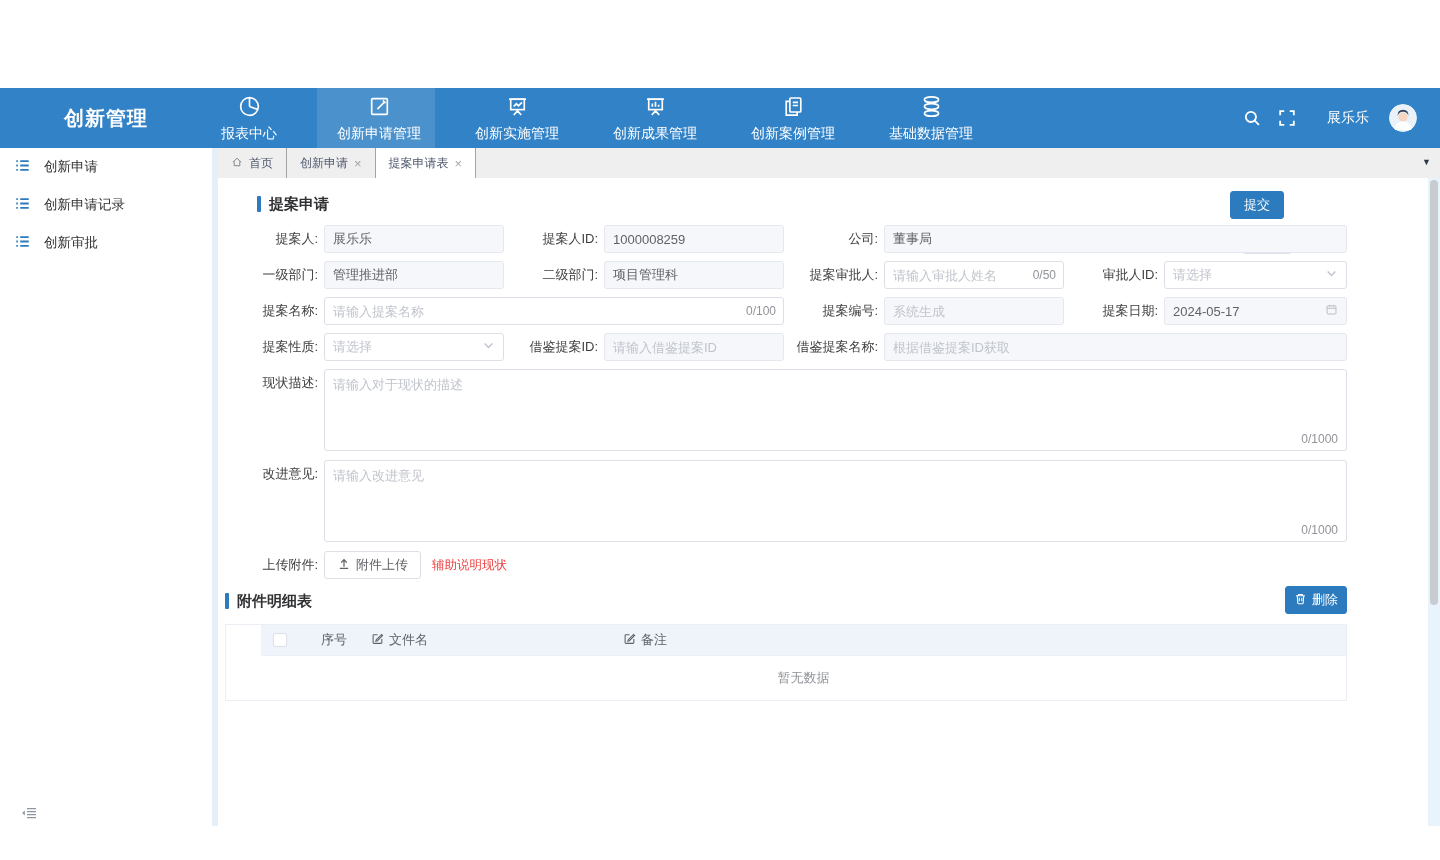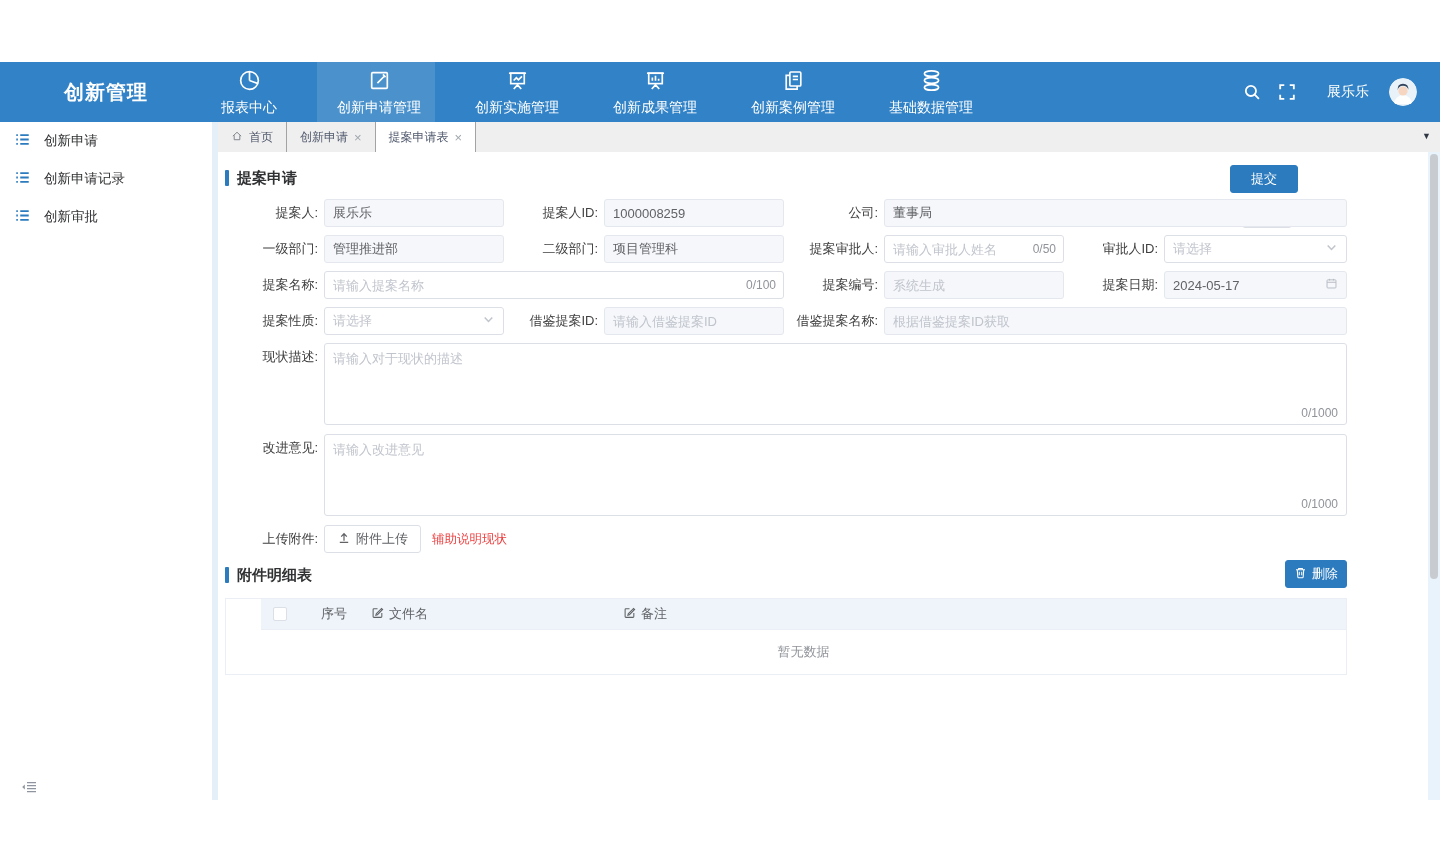--- a/index.html
+++ b/index.html
@@ -1,21 +1,21 @@
 <!DOCTYPE html>
 <html><head>
 <meta charset="utf-8">
 <style>
   * { margin:0; padding:0; box-sizing:border-box; }
   html,body { width:1440px; height:860px; background:#fff; overflow:hidden;
               font-family:"Liberation Sans","DejaVu Sans",sans-serif; }
   .app { position:absolute; top:62px; left:0; width:1440px; height:738px; background:#fff; }
 
   
-  .topbar { height:60px; background:#3182c6; display:flex; align-items:center; }
+  .topbar { height:60px; background:#3182c6; display:flex; align-items:center;margin-top:26px; }
   .brand { margin-left:64px; width:89px; font-size:20px; font-weight:bold; color:#fff; letter-spacing:1px; white-space:nowrap; }
   .nav { display:flex; height:100%; margin-left:54px; }
   .nav-item { display:flex; flex-direction:column; align-items:center; justify-content:center; gap:2px;
               padding:0 14px; margin-right:26px; color:#fff; cursor:pointer; }
   .nav-item.active { background:rgba(255,255,255,.13);padding-left:20px; }
   .nav-item svg { width:25px; height:25px; }
   .nav-label { font-size:14px; white-space:nowrap; }
   .topbar-right { margin-left:auto; display:flex; align-items:center; padding-right:23px; color:#fff; }
   .tb-icon { width:20px; height:20px; margin-left:15px; cursor:pointer; }
   .username { font-size:14px; margin-left:30px; cursor:pointer; }
@@ -39,27 +39,27 @@
   .tab .close { color:#a0a6ad; font-size:13px; line-height:1; }
   .tab svg { width:12px; height:12px; }
   .tab-caret { position:absolute; right:9px; top:9px; font-size:9px; color:#2f3744; cursor:pointer; }
 
   
   .content { position:relative; flex:1; background:#fff; }
 
   .sec-title { position:absolute; left:7px; display:flex; align-items:center; gap:8px;
                font-size:15px; font-weight:bold; color:#303133; height:20px; }
   .sec-title::before { content:''; width:4px; height:16px; background:#2d7bbf; border-radius:1px; }
-  .t1 { top:16px; } .t2 { top:413px; }
+  .t1 { top:16px;margin-left:32px; } .t2 { top:413px; }
 
   .btn { position:absolute; height:28px; border-radius:3px; font-size:13px; display:flex;
          align-items:center; justify-content:center; gap:5px; cursor:pointer; }
   .btn-primary { background:#2d7bbf; border:1px solid #2d7bbf; color:#fff; }
   .btn-plain { background:#fff; border:1px solid #dcdfe6; color:#606266; }
-  .btn-submit { left:1012px; top:13px; width:68px; }
+  .btn-submit { left:1012px; top:13px; width:54px; }
   .btn-cancel { left:1024px; top:13px; width:50px;margin-top:35px; }
   .btn-delete { left:1067px; top:408px; width:62px; }
   .btn-delete svg { width:13px; height:13px; }
 
   .lbl { position:absolute; width:100px; text-align:right; font-size:13px; color:#404040; line-height:28px; white-space:nowrap; }
   .l1{left:0} .l2{left:280px} .l3{left:560px} .l4{left:840px}
   .r1{top:47px} .r2{top:83px} .r3{top:119px} .r4{top:155px} .r5{top:191px} .r6{top:282px} .r7{top:373px}
   .c1{left:106px} .c2{left:386px} .c3{left:666px} .c4{left:946px}
   .w1{width:180px} .w1b{width:183px} .w2{width:460px} .w2b{width:463px} .w3{width:1023px}
 

